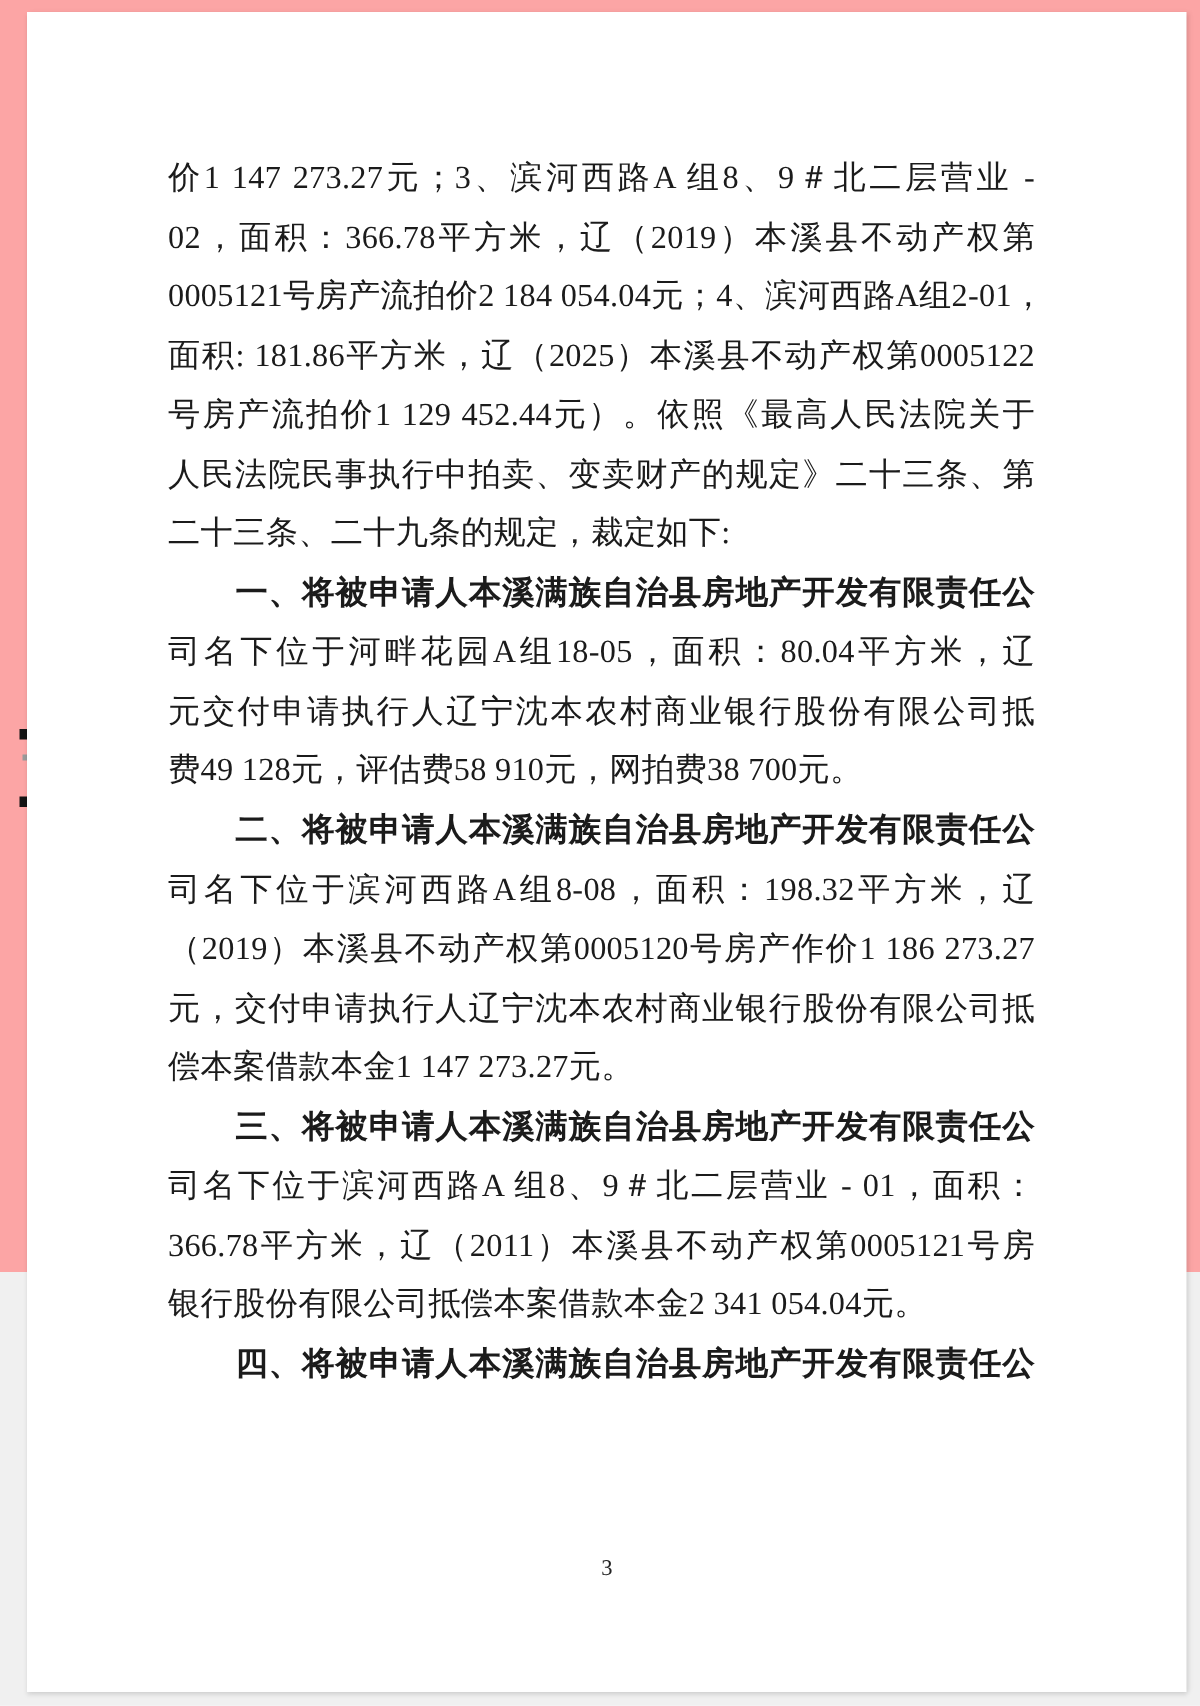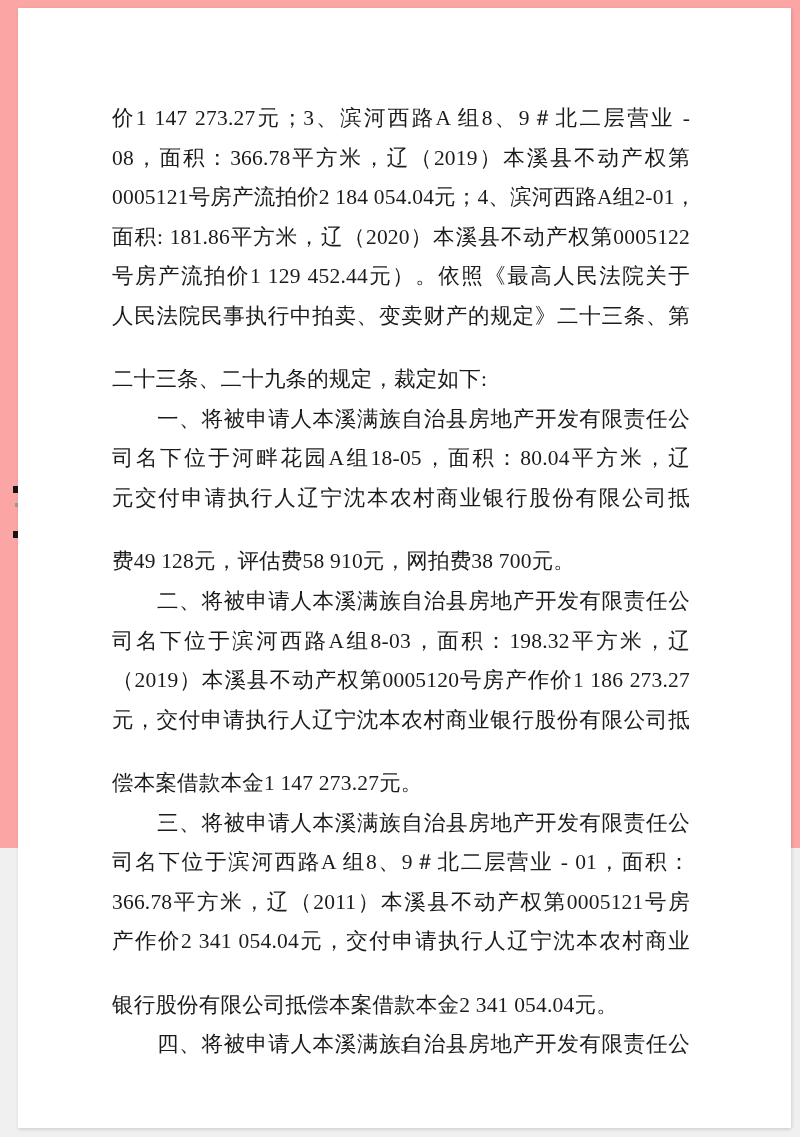--- a/index.html
+++ b/index.html
@@ -36,22 +36,22 @@
   .line {
     height: 39.55px;
     line-height: 39.55px;
     font-size: 21.5px;
     color: #1b1b1b;
     letter-spacing: 0.2px;
     text-align: justify;
     text-align-last: justify;
     white-space: nowrap;
   }
-  .line.indent { padding-left: 45px; }
-  .line.short { text-align-last: left; margin-top: 24px; }
+  .line.indent { padding-left: 45px; font-weight: bold; }
+  .line.short { text-align-last: left; }
   .page-number {
     position: absolute;
     left: 0;
     top: 1030px;
     width: 773px;
     text-align: center;
     font-size: 15px;
     color: #222222;
   }
   
@@ -68,37 +68,36 @@
 
 <div class="scan-canvas">
   <div class="mark m1"></div>
   <div class="mark m2"></div>
   <div class="mark m3"></div>
 
   <div class="paper">
     <div class="text-block">
 
     <div class="line">价1 147 273.27元；3、滨河西路A 组8、9＃北二层营业 -</div>
-        <div class="line">08，面积：366.78平方米，辽（2019）本溪县不动产权第</div>
+        <div class="line">02，面积：366.78平方米，辽（2019）本溪县不动产权第</div>
         <div class="line">0005121号房产流拍价2 184 054.04元；4、滨河西路A组2-01，</div>
-        <div class="line">面积: 181.86平方米，辽（2020）本溪县不动产权第0005122</div>
+        <div class="line">面积: 181.86平方米，辽（2025）本溪县不动产权第0005122</div>
         <div class="line">号房产流拍价1 129 452.44元）。依照《最高人民法院关于</div>
         <div class="line">人民法院民事执行中拍卖、变卖财产的规定》二十三条、第</div>
         <div class="line short">二十三条、二十九条的规定，裁定如下:</div>
         <div class="line indent">一、将被申请人本溪满族自治县房地产开发有限责任公</div>
         <div class="line">司名下位于河畔花园A组18-05，面积：80.04平方米，辽</div>
         <div class="line">元交付申请执行人辽宁沈本农村商业银行股份有限公司抵</div>
         <div class="line short">费49 128元，评估费58 910元，网拍费38 700元。</div>
         <div class="line indent">二、将被申请人本溪满族自治县房地产开发有限责任公</div>
-        <div class="line">司名下位于滨河西路A组8-03，面积：198.32平方米，辽</div>
+        <div class="line">司名下位于滨河西路A组8-08，面积：198.32平方米，辽</div>
         <div class="line">（2019）本溪县不动产权第0005120号房产作价1 186 273.27</div>
         <div class="line">元，交付申请执行人辽宁沈本农村商业银行股份有限公司抵</div>
         <div class="line short">偿本案借款本金1 147 273.27元。</div>
         <div class="line indent">三、将被申请人本溪满族自治县房地产开发有限责任公</div>
         <div class="line">司名下位于滨河西路A 组8、9＃北二层营业 - 01，面积：</div>
         <div class="line">366.78平方米，辽（2011）本溪县不动产权第0005121号房</div>
-        <div class="line">产作价2 341 054.04元，交付申请执行人辽宁沈本农村商业</div>
         <div class="line short">银行股份有限公司抵偿本案借款本金2 341 054.04元。</div>
         <div class="line indent">四、将被申请人本溪满族自治县房地产开发有限责任公</div>
       </div>
     <div class="page-number">3</div>
   </div>
 </div>
 
 </body></html>

